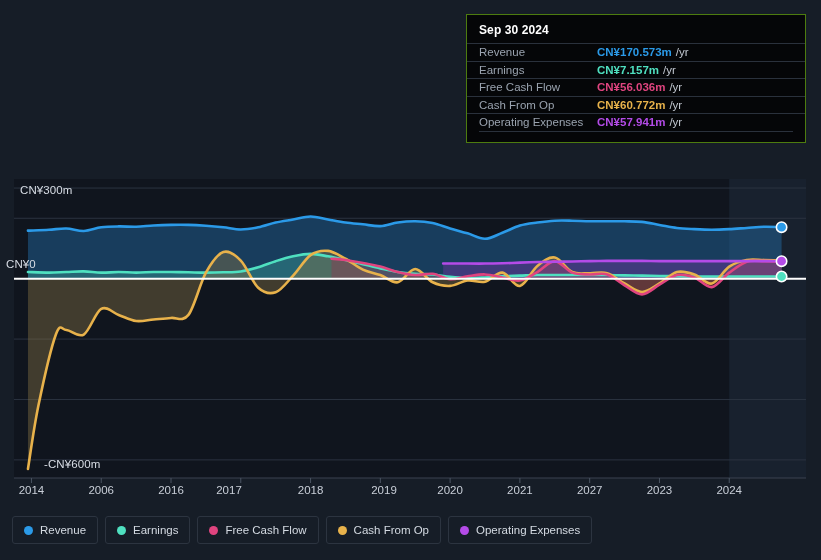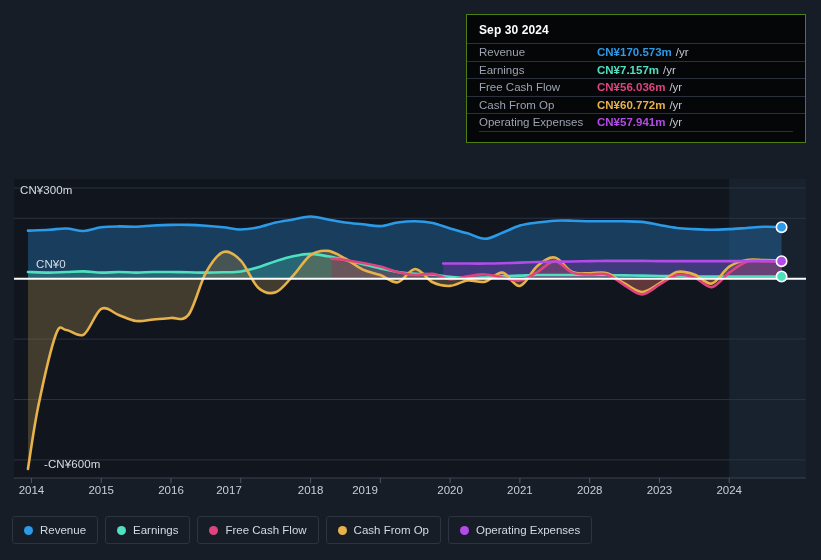--- a/index.html
+++ b/index.html
@@ -20,21 +20,21 @@
   #chart-svg  { position: absolute; left: 0; top: 0; }
 
   .axis-label {
     position: absolute;
     font-size: 11.5px;
     color: #d8dde5;
     white-space: nowrap;
     letter-spacing: .1px;
   }
   #label-top  { left: 20px; top: 159px; margin-top: 25px; }
-  #label-zero { left: 36px; top: 258px; text-align: center; }
+  #label-zero { left: 6px; top: 258px; text-align: center; }
   #label-bot  { left: 20px; top: 458px; margin-left: 24px; }
 
   #x-axis-labels {
     position: absolute;
     left: 0; top: 484px; width: 821px; height: 18px;
   }
   .x-tick-label {
     position: absolute;
     font-size: 11.5px;
     color: #c9cfd8;
@@ -168,28 +168,28 @@
         <circle cx="781.5770925110194" cy="261.179696969697" r="5.2" fill="#b44be8" stroke="#ffffff" stroke-width="1.6"></circle>
         <circle cx="781.5770925110194" cy="276.4921212121212" r="5.2" fill="#4fe0c0" stroke="#ffffff" stroke-width="1.6"></circle>
       </svg>
 
     <div class="axis-label" id="label-top">CN¥300m</div>
     <div class="axis-label" id="label-zero">CN¥0</div>
     <div class="axis-label" id="label-bot">-CN¥600m</div>
 
     <div id="x-axis-labels">
         <div class="x-tick-label" style="left: 31.4449px;">2014</div>
-        <div class="x-tick-label" style="left: 101.225px;">2015</div>
+        <div class="x-tick-label" style="left: 101.225px;">2006</div>
         <div class="x-tick-label" style="left: 171.004px;">2016</div>
         <div class="x-tick-label" style="left: 229px;">2017</div>
         <div class="x-tick-label" style="left: 310.564px;">2018</div>
-        <div class="x-tick-label" style="left: 365px;">2019</div>
+        <div class="x-tick-label" style="left: 384px;">2019</div>
         <div class="x-tick-label" style="left: 450.123px;">2020</div>
         <div class="x-tick-label" style="left: 519.903px;">2021</div>
-        <div class="x-tick-label" style="left: 589.683px;">2028</div>
+        <div class="x-tick-label" style="left: 589.683px;">2027</div>
         <div class="x-tick-label" style="left: 659.463px;">2023</div>
         <div class="x-tick-label" style="left: 729.242px;">2024</div>
       </div>
   </div>
 
   <div id="tooltip">
     <div id="tooltip-date">Sep 30 2024</div>
     <div id="tooltip-rows">
         <div class="tt-row">
           <div class="tt-key">Revenue</div>

